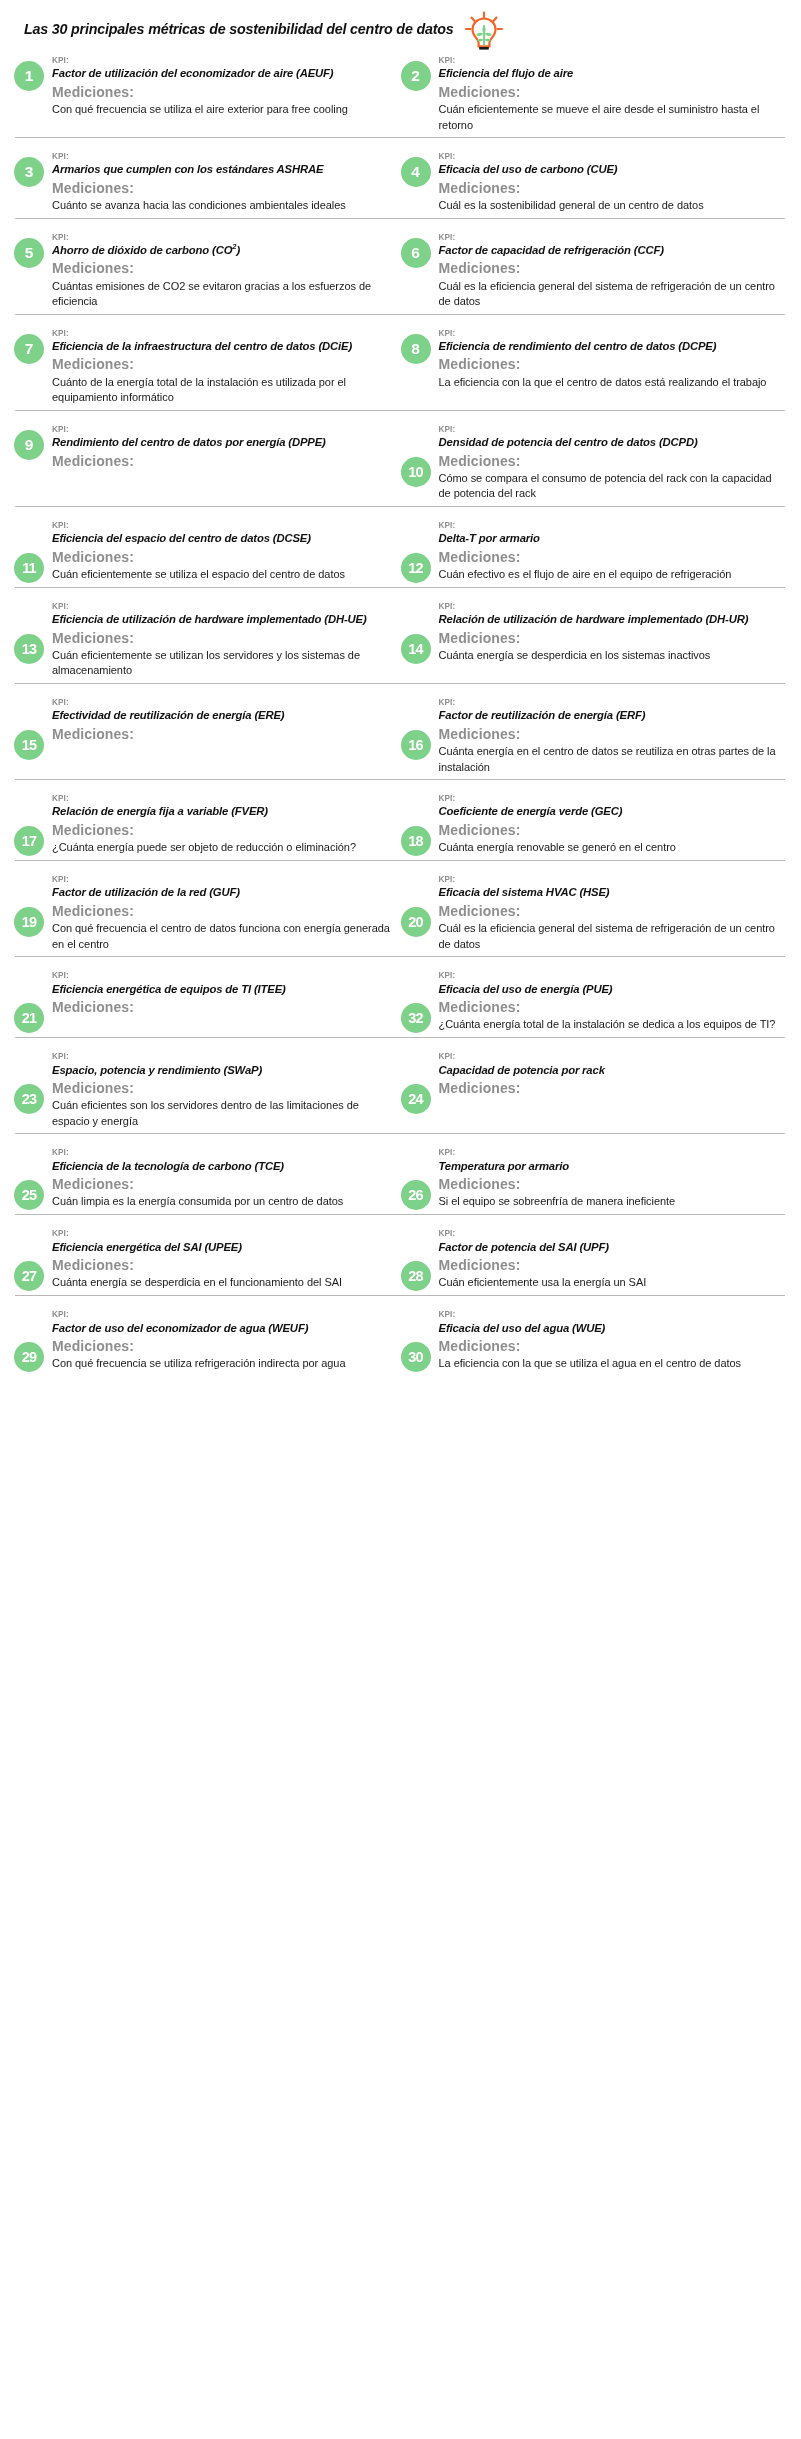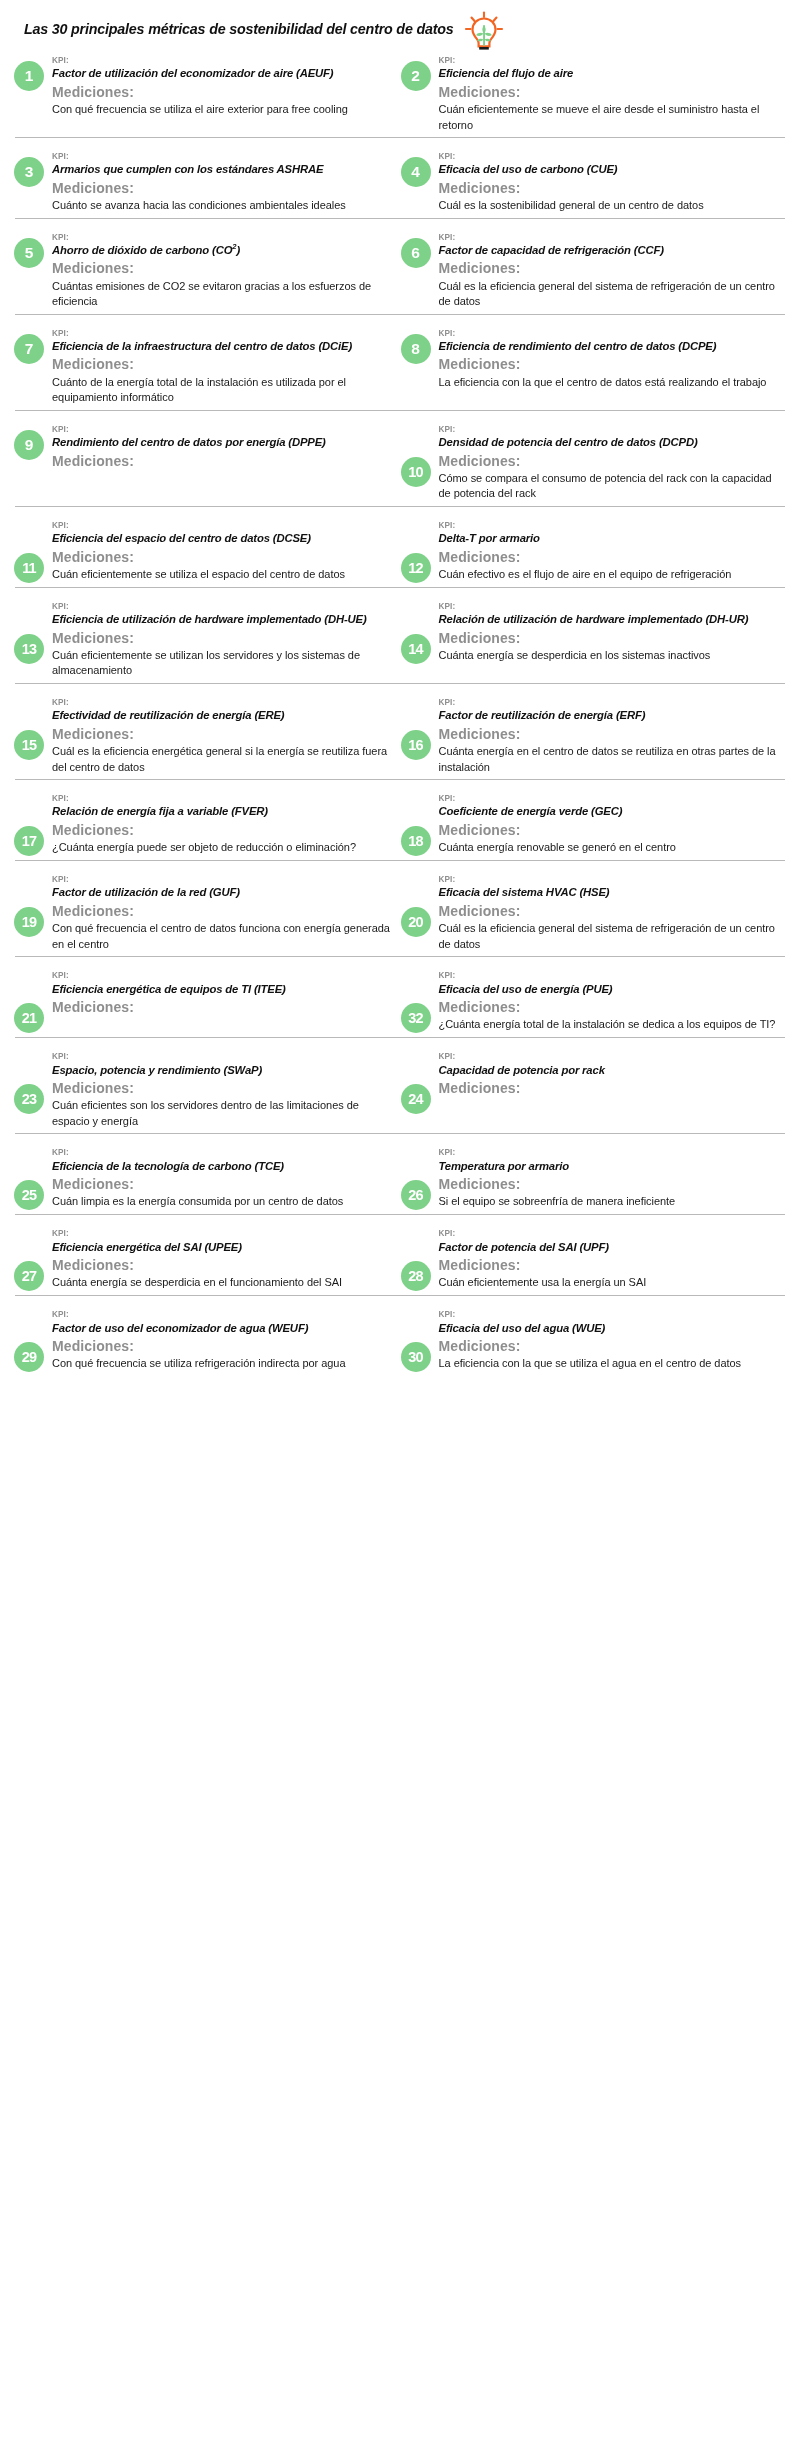--- a/index.html
+++ b/index.html
@@ -312,21 +312,20 @@
           </div>
         </div>
       </div>
       <div class="row divided">
         <div class="cell">
           <div class="badge two-digit">15</div>
           <div class="cell-body">
             <div class="label-kpi">KPI:</div>
             <div class="kpi-title">Efectividad de reutilización de energía (ERE)</div>
             <div class="label-med">Mediciones:</div>
-            <div class="kpi-desc">Cuál es la eficiencia energética general si la energía se reutiliza fuera del centro de datos</div>
           </div>
         </div>
         <div class="cell">
           <div class="badge two-digit">16</div>
           <div class="cell-body">
             <div class="label-kpi">KPI:</div>
             <div class="kpi-title">Factor de reutilización de energía (ERF)</div>
             <div class="label-med">Mediciones:</div>
             <div class="kpi-desc">Cuánta energía en el centro de datos se reutiliza en otras partes de la instalación</div>
           </div>

